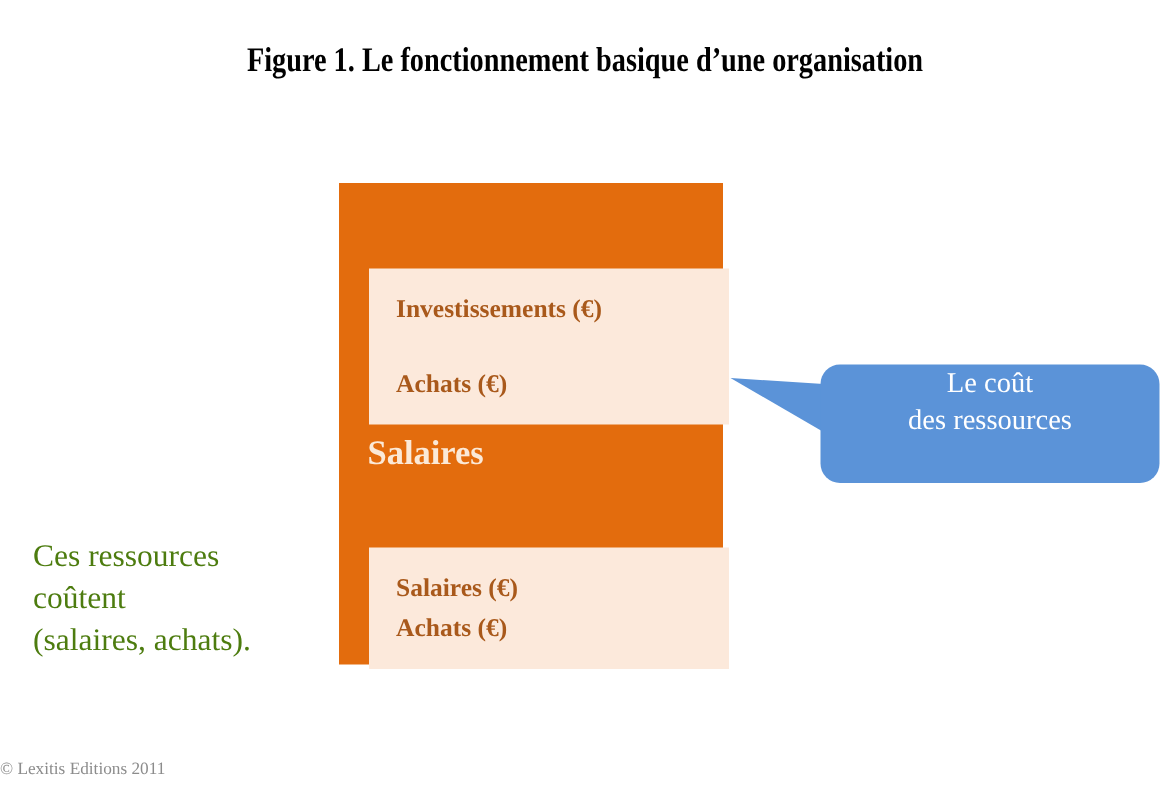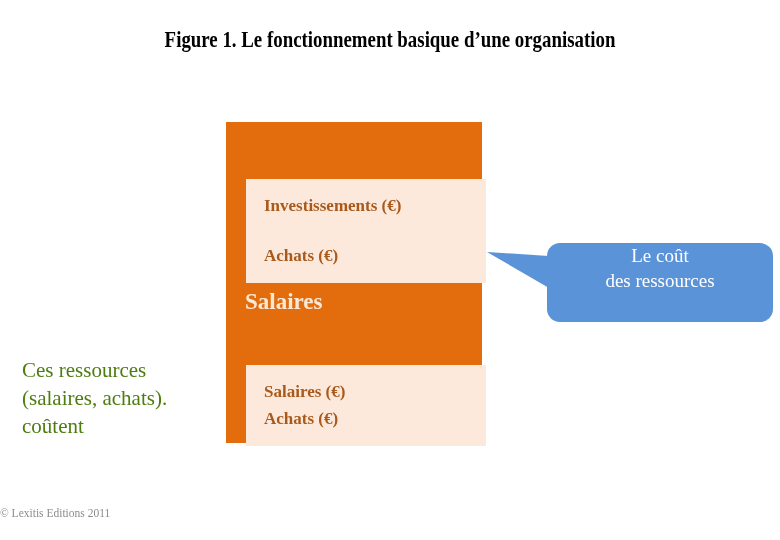--- a/index.html
+++ b/index.html
@@ -133,22 +133,22 @@
 
     <div class="inner-box box-pers">
       <div class="cost-item">Salaires (€)</div>
       <div class="cost-item">Achats (€)</div>
     </div>
 
   </div>
 
   <div class="side-note">
     <div>Ces ressources</div>
+    <div>coûtent</div>
     <div>(salaires, achats).</div>
-    <div>coûtent</div>
   </div>
 
   <svg class="callout-tail" viewBox="0 0 66 48" xmlns="http://www.w3.org/2000/svg">
     <polygon points="1,8 63,12 63,44" fill="#5B93D8"></polygon>
   </svg>
 
   <div class="callout">
     <div>Le coût</div>
     <div>des ressources</div>
   </div>

